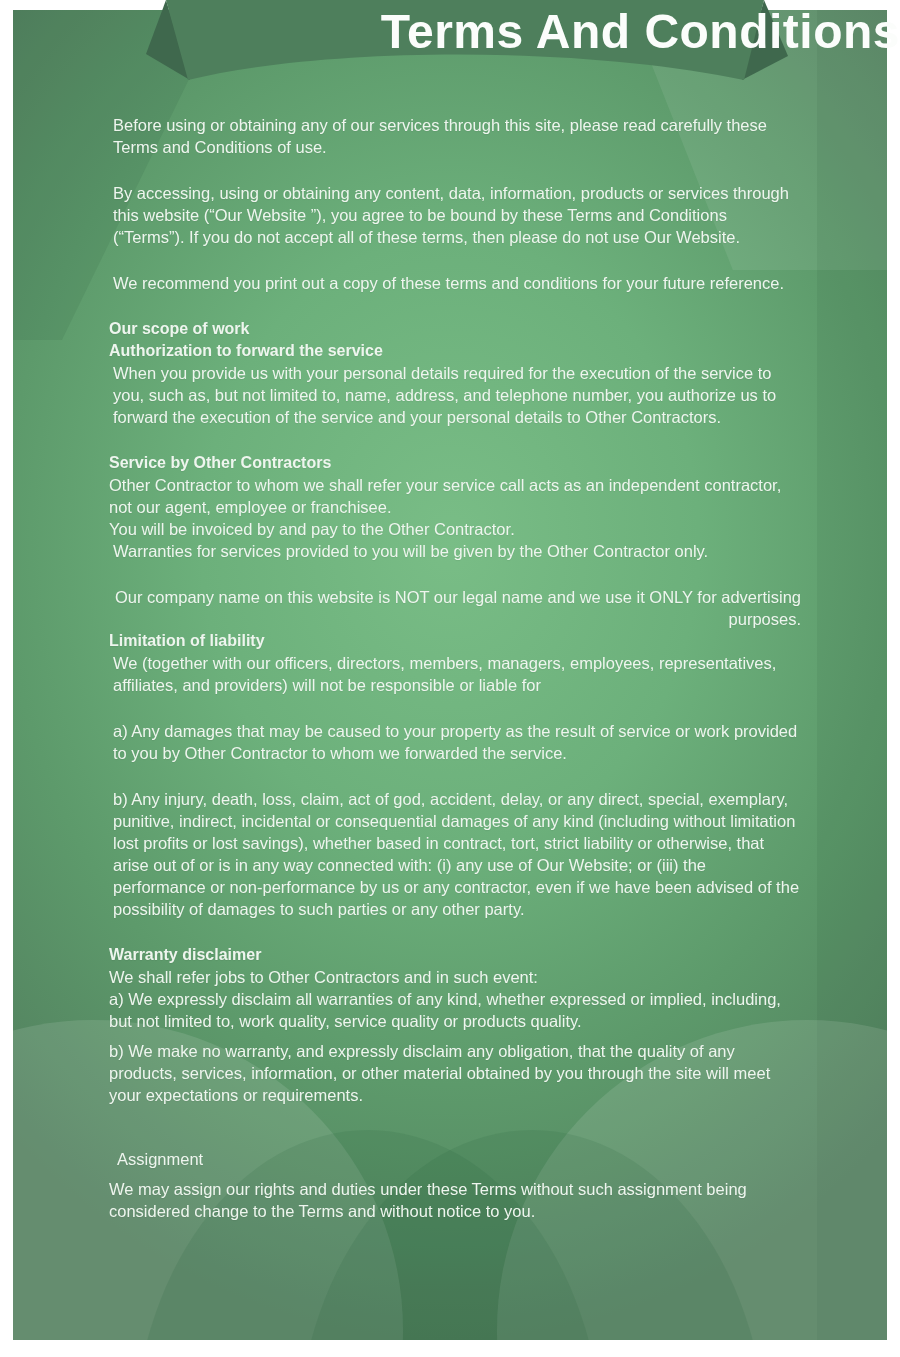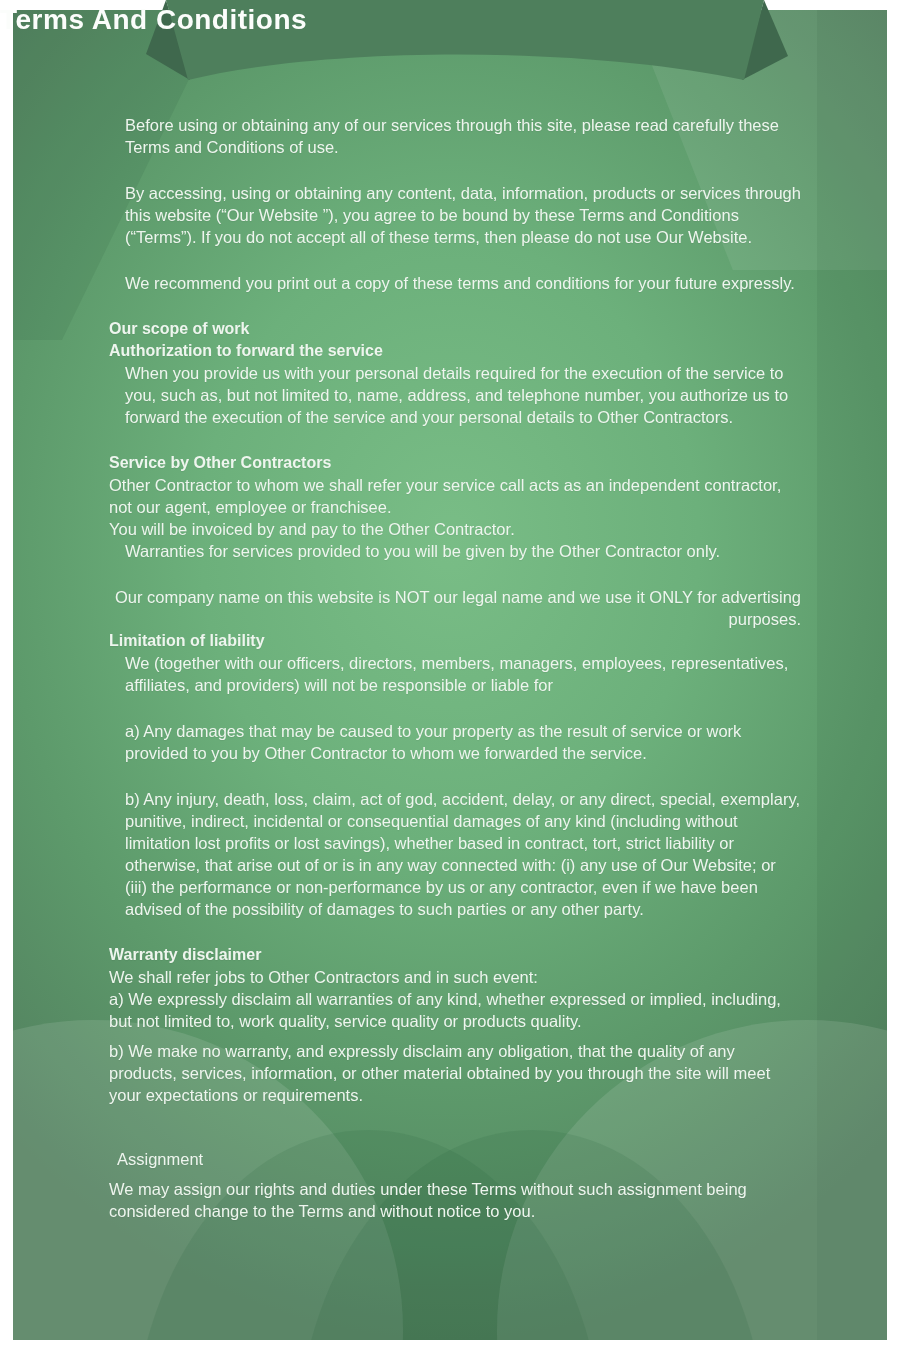--- a/index.html
+++ b/index.html
@@ -50,33 +50,33 @@
     background:rgba(30,90,55,0.13);
     bottom:-430px;right:120px;
   }
   
   .ribbon{
     position:absolute;top:0;left:0;width:900px;height:92px;z-index:5;
   }
   .ribbon svg{display:block;}
   .page-title{
     position:absolute;top:4px;left:0;width:900px;z-index:6;
-    margin:0;text-align:left;
-    font-size:28px;font-weight:bold;letter-spacing:0.5px;
+    margin:0;text-align:right;
+    font-size:48px;font-weight:bold;letter-spacing:0.5px;
     color:#fbfdfb;
   }
   
   .content{
     position:absolute;z-index:3;
     left:96px;top:104px;width:692px;
     color:#eef5ee;
     font-size:16.5px;line-height:22px;
     text-shadow:0 1px 1px rgba(0,0,0,0.06);
   }
-  .b-p{margin:0 0 24px 16px;}
+  .b-p{margin:0 0 24px 4px;}
   .b-p-tight{margin:0;text-align:right;}
   .b-p-wide{margin:8px 0 42px 0;}
   .b-line{margin:0;}
   .b-h{margin:0;font-weight:bold;font-size:16px;}
   .b-sub{margin:8px;}
 </style>
 </head>
 <body>
 
 <div class="panel">
@@ -84,21 +84,21 @@
   <div class="bg-shape wedge-tr"></div>
   <div class="bg-shape strip-r"></div>
   <div class="bg-shape circle-bl"></div>
   <div class="bg-shape circle-br"></div>
   <div class="bg-shape arc-bl"></div>
   <div class="bg-shape arc-br"></div>
 
   <div class="content" id="content">
       <div class="b-p">Before using or obtaining any of our services through this site, please read carefully these Terms and Conditions of use.</div>
       <div class="b-p">By accessing, using or obtaining any content, data, information, products or services through this website (“Our Website ”), you agree to be bound by these Terms and Conditions (“Terms”). If you do not accept all of these terms, then please do not use Our Website.</div>
-      <div class="b-p">We recommend you print out a copy of these terms and conditions for your future expressly.</div>
+      <div class="b-p">We recommend you print out a copy of these terms and conditions for your future reference.</div>
       <div class="b-h">Our scope of work</div>
       <div class="b-h">Authorization to forward the service</div>
       <div class="b-p">When you provide us with your personal details required for the execution of the service to you, such as, but not limited to, name, address, and telephone number, you authorize us to forward the execution of the service and your personal details to Other Contractors.</div>
       <div class="b-h">Service by Other Contractors</div>
       <div class="b-line">Other Contractor to whom we shall refer your service call acts as an independent contractor, not our agent, employee or franchisee.</div>
       <div class="b-line">You will be invoiced by and pay to the Other Contractor.</div>
       <div class="b-p">Warranties for services provided to you will be given by the Other Contractor only.</div>
       <div class="b-p-tight">Our company name on this website is NOT our legal name and we use it ONLY for advertising purposes.</div>
       <div class="b-h">Limitation of liability</div>
       <div class="b-p">We (together with our officers, directors, members, managers, employees, representatives, affiliates, and providers) will not be responsible or liable for</div>

